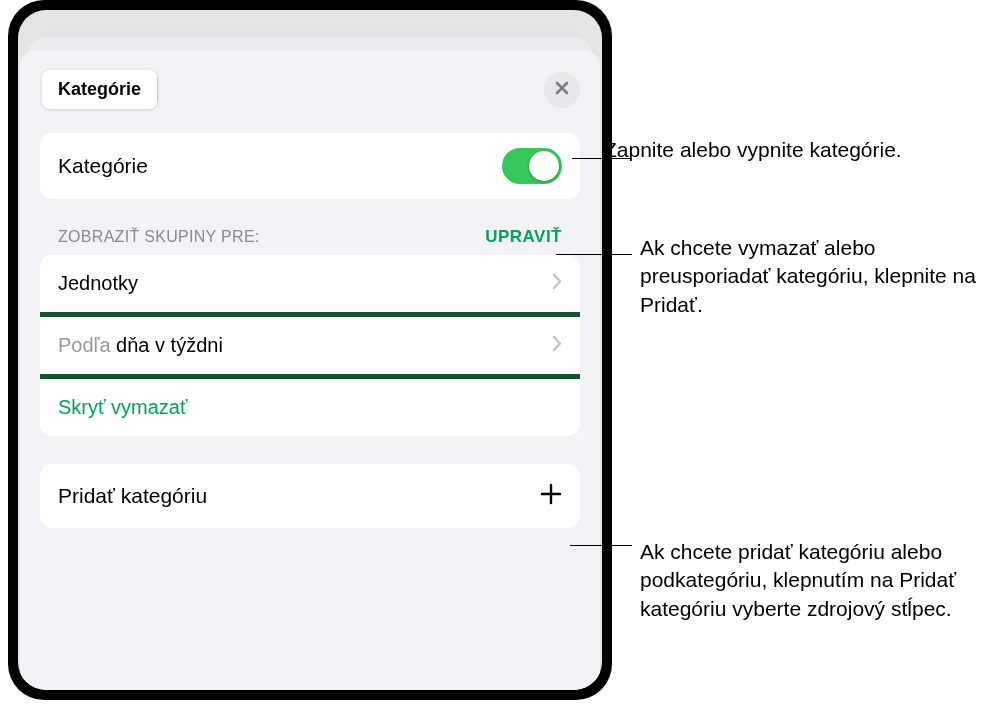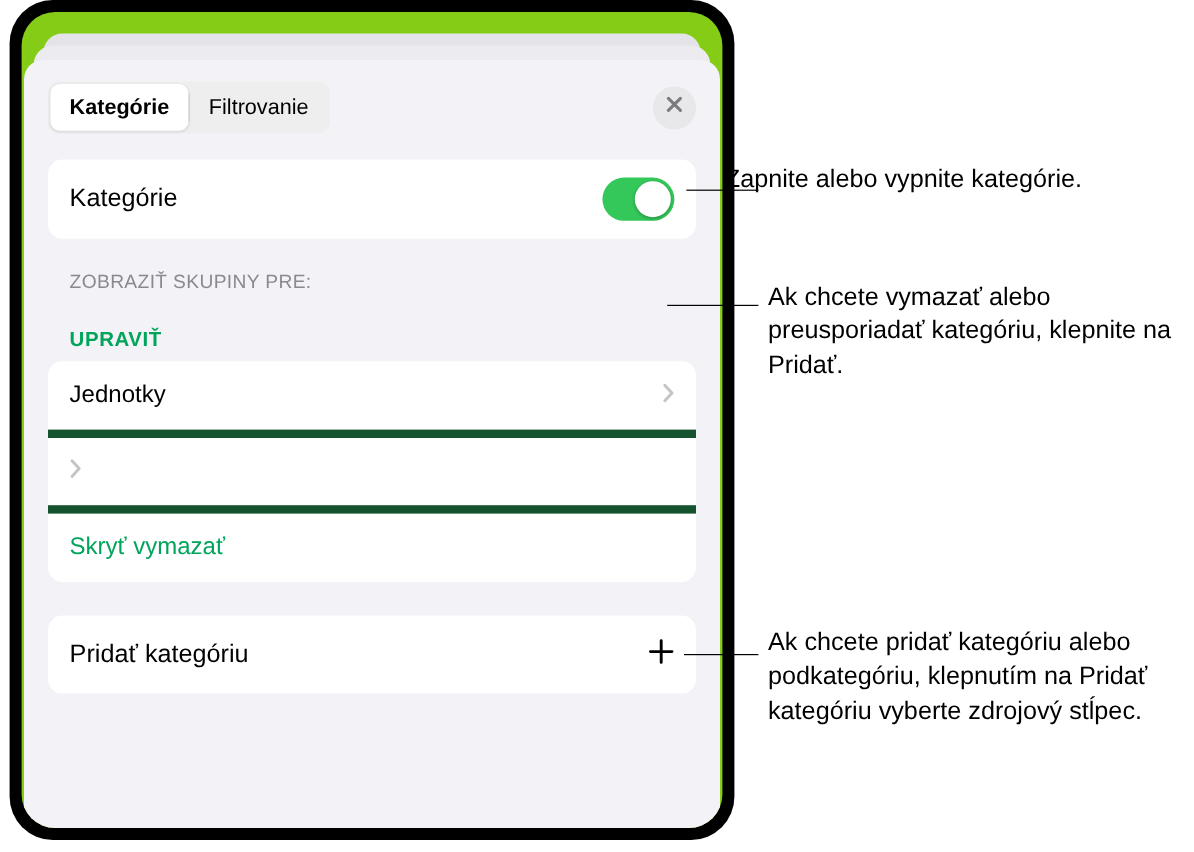--- a/index.html
+++ b/index.html
@@ -16,21 +16,21 @@
       top: 0;
       width: 604px;
       height: 700px;
       background: #000;
       border-radius: 36px;
       padding: 10px;
     }
     .screen {
       width: 100%;
       height: 100%;
-      background: #84cc16;
+      background: #e5e5e5;
       border-radius: 28px;
       overflow: hidden;
       position: relative;
     }
     .sheet-stack-1 {
       position: absolute;
       left: 18px; right: 18px; top: 18px;
       height: 30px;
       background: #e4e4e8;
       border-radius: 16px 16px 0 0;
@@ -120,44 +120,42 @@
       width: 30px; height: 30px;
       background: #fff;
       border-radius: 50%;
       box-shadow: 0 1px 3px rgba(0,0,0,0.3);
     }
     .section-header {
       display: flex;
       justify-content: space-between;
       align-items: baseline;
       padding: 0 18px 8px 18px;
-      flex-direction: column;
     }
     .section-title {
       font-size: 16px;
       color: #8a8a8e;
       letter-spacing: 0.3px;
       text-transform: uppercase;
     }
     .edit-link {
       font-size: 17px;
       font-weight: 600;
       color: #00a45a;
       letter-spacing: 0.5px;
       cursor: pointer;
       text-transform: uppercase;
-      margin-top: 28px;
     }
     .list-card { padding: 0; }
     .list-row {
       display: flex;
       align-items: center;
       justify-content: space-between;
       padding: 17px 18px;
-      border-bottom: 7px solid #14532d;
+      border-bottom: 5px solid #14532d;
       cursor: pointer;
     }
     .list-row:last-child { border-bottom: none; }
     .row-label { font-size: 20px; color: #000; }
     .row-label.muted { color: #9a9a9e; }
     .row-label.muted .accent { color: #000; }
     .row-label.green { color: #00a45a; }
     .chevron svg { width: 10px; height: 17px; }
     .add-row {
       display: flex;
@@ -188,21 +186,20 @@
 
 <div class="device">
   <div class="screen">
     <div class="sheet-stack-1"></div>
     <div class="sheet-stack-2"></div>
     <div class="sheet">
       <div class="header-row">
         <div class="seg">
           <div class="seg-item active">Kategórie</div>
           <div class="seg-sep"></div>
-          <div class="seg-item">Filtrovanie</div>
         </div>
         <div class="close-btn">
           <span>
             <svg viewBox="0 0 16 16">
                 <path d="M3 3 L13 13 M13 3 L3 13" stroke="#7c7c80" stroke-width="2.6" stroke-linecap="round" fill="none"></path>
               </svg>
           </span>
         </div>
       </div>
 
@@ -223,20 +220,21 @@
       <div class="card list-card">
         <div class="list-row">
           <span class="row-label">Jednotky</span>
           <span class="chevron">
             <svg viewBox="0 0 10 17">
                 <path d="M2 2 L8 8.5 L2 15" stroke="#c4c4c8" stroke-width="2.4" stroke-linecap="round" stroke-linejoin="round" fill="none"></path>
               </svg>
           </span>
         </div>
         <div class="list-row">
+          <span class="row-label muted"><span>Podľa </span><span class="accent">dňa v týždni</span></span>
           <span class="chevron">
             <svg viewBox="0 0 10 17">
                 <path d="M2 2 L8 8.5 L2 15" stroke="#c4c4c8" stroke-width="2.4" stroke-linecap="round" stroke-linejoin="round" fill="none"></path>
               </svg>
           </span>
         </div>
         <div class="list-row">
           <span class="row-label green">Skryť vymazať</span>
         </div>
       </div>
@@ -256,13 +254,13 @@
   </div>
 </div>
 
 <div class="callout-line" style="left:572px; top:158px; width:60px;"></div>
 <div class="callout" style="left:604px; top:136px;">Zapnite alebo vypnite kategórie.</div>
 
 <div class="callout-line" style="left:556px; top:254px; width:76px;"></div>
 <div class="callout" style="left:640px; top:234px;">Ak chcete vymazať alebo preusporiadať kategóriu, klepnite na Pridať.</div>
 
 <div class="callout-line" style="left:570px; top:545px; width:62px;"></div>
-<div class="callout" style="left:640px; top:522px;">Ak chcete pridať kategóriu alebo podkategóriu, klepnutím na Pridať kategóriu vyberte zdrojový stĺpec.</div>
+<div class="callout" style="left:640px; top:538px;">Ak chcete pridať kategóriu alebo podkategóriu, klepnutím na Pridať kategóriu vyberte zdrojový stĺpec.</div>
 
 </body></html>

